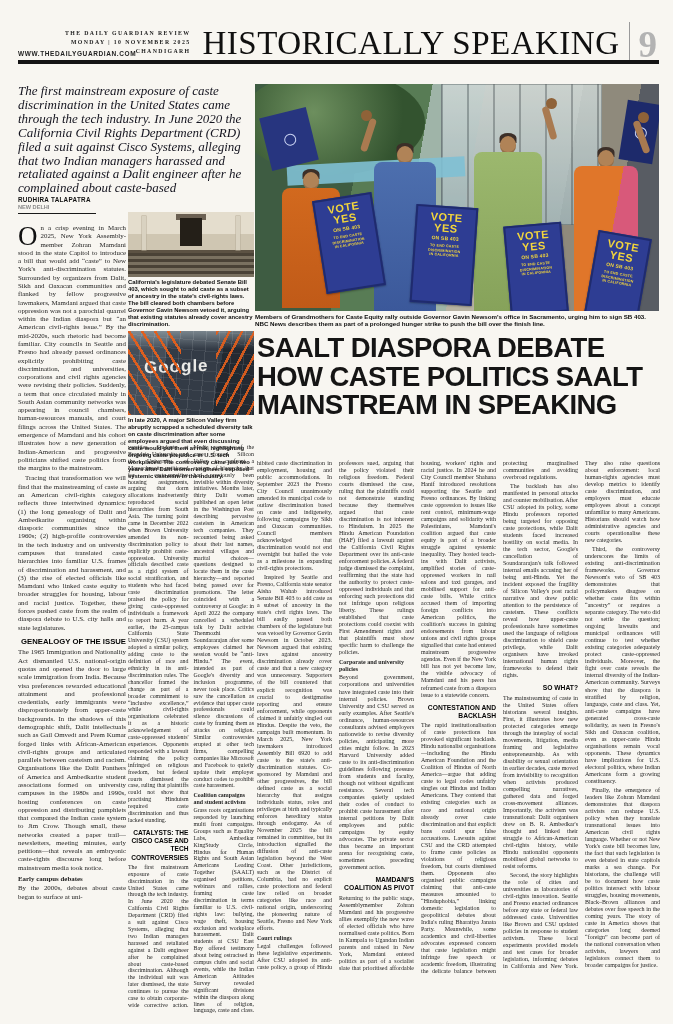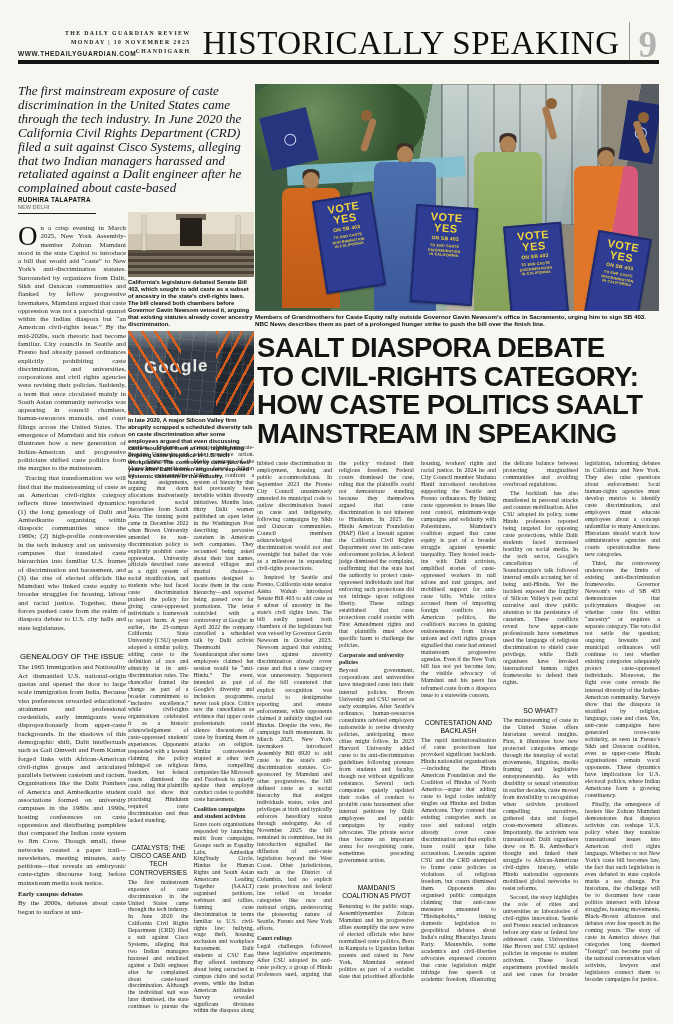--- a/index.html
+++ b/index.html
@@ -25,22 +25,22 @@
         font-style:italic;font-size:13px;line-height:1.07;color:#14141f;}
   .byline{position:absolute;left:18px;top:196px;width:78px;border-bottom:1.5px solid #1a1a1a;
           padding-bottom:3px;font-family:"Liberation Sans",sans-serif;}
   .byline .author{font-size:6.3px;font-weight:800;letter-spacing:.3px;color:#111;}
   .byline .place{font-size:5.6px;font-weight:700;color:#8a8a8a;margin-top:1px;}
 
   
   .article{text-align:justify;color:#1d1d1d;}
   .article p{margin:0 0 2px 0;}
   .article p + p{text-indent:7px;}
-  .article h3{font-family:"Liberation Sans",sans-serif;font-weight:400;font-size:1.12em;
-              line-height:1.25;margin:20px 0 2px 0;text-align:center;color:#050505;}
+  .article h3{font-family:"Liberation Sans",sans-serif;font-weight:700;font-size:1.12em;
+              line-height:1.25;margin:5px 0 2px 0;text-align:right;color:#050505;}
   .article h4{font-family:"Liberation Serif",serif;font-weight:700;font-size:1em;
               margin:3px 0 1px 0;text-align:left;}
   .col1{position:absolute;left:18px;top:224px;width:108px;height:791px;overflow:hidden;
         font-size:6.9px;line-height:1.2;}
   .col1 p.pi::first-letter{float:left;font-size:27px;line-height:20px;padding:2px 3px 0 0;
         font-family:"Liberation Serif",serif;color:#111;}
   .col23{position:absolute;left:128px;top:444px;width:126px;height:571px;overflow:hidden;
          font-size:5.9px;line-height:1.17;column-count:2;column-gap:5px;}
   .main-cols{position:absolute;left:257px;top:460px;width:403px;height:556px;overflow:hidden;
              font-size:6px;line-height:1.17;column-count:5;column-gap:7px;}
@@ -237,21 +237,20 @@
         <div class="line">TO END CASTE</div>
         <div class="line">DISCRIMINATION</div>
         <div class="line">IN CALIFORNIA</div>
       </div>
   </div>
 
   <div class="caption cap-rally">Members of Grandmothers for Caste Equity rally outside Governor Gavin Newsom's office in Sacramento, urging him to sign SB 403. NBC News describes them as part of a prolonged hunger strike to push the bill over the finish line.</div>
 
   <div class="headline">
     <div>SAALT DIASPORA DEBATE</div>
-    <div>TO CIVIL-RIGHTS CATEGORY:</div>
     <div>HOW CASTE POLITICS SAALT</div>
     <div>MAINSTREAM IN SPEAKING</div>
   </div>
 
   <div class="main-cols article">
       <p>hibited caste discrimination in employment, housing and public accommodations. In September 2023 the Fresno City Council unanimously amended its municipal code to outlaw discrimination based on caste and indigeneity, following campaigns by Sikh and Oaxacan communities. Council members acknowledged that discrimination would not end overnight but hailed the vote as a milestone in expanding civil-rights protections.</p>
       <p>Inspired by Seattle and Fresno, California state senator Aisha Wahab introduced Senate Bill 403 to add caste as a subset of ancestry in the state's civil rights laws. The bill easily passed both chambers of the legislature but was vetoed by Governor Gavin Newsom in October 2023. Newsom argued that existing laws against ancestry discrimination already cover caste and that a new category was unnecessary. Supporters of the bill countered that explicit recognition was crucial to destigmatise reporting and ensure enforcement, while opponents claimed it unfairly singled out Hindus. Despite the veto, the campaign built momentum. In March 2025, New York lawmakers introduced Assembly Bill 6920 to add caste to the state's anti-discrimination statutes. Co-sponsored by Mamdani and other progressives, the bill defined caste as a social hierarchy that assigns individuals status, roles and privileges at birth and typically enforces hereditary status through endogamy. As of November 2025 the bill remained in committee, but its introduction signalled the diffusion of anti-caste legislation beyond the West Coast. Other jurisdictions, such as the District of Columbia, had no explicit caste protections and federal law relied on broader categories like race and national origin, underscoring the pioneering nature of Seattle, Fresno and New York efforts.</p>
       <h4>Court rulings</h4>
       <p>Legal challenges followed these legislative experiments. After CSU adopted its anti-caste policy, a group of Hindu professors sued, arguing that the policy violated their religious freedom. Federal courts dismissed the case, ruling that the plaintiffs could not demonstrate standing because they themselves argued that caste discrimination is not inherent to Hinduism. In 2025 the Hindu American Foundation (HAF) filed a lawsuit against the California Civil Rights Department over its anti-caste enforcement policies. A federal judge dismissed the complaint, reaffirming that the state had the authority to protect caste-oppressed individuals and that enforcing such protections did not infringe upon religious liberty. These rulings established that caste protections could coexist with First Amendment rights and that plaintiffs must show specific harm to challenge the policies.</p>
       <h4>Corporate and university policies</h4>

